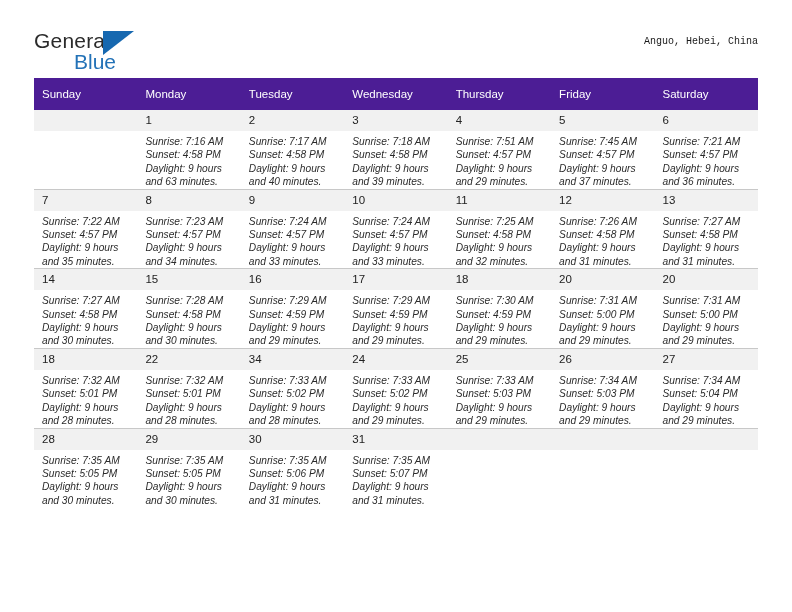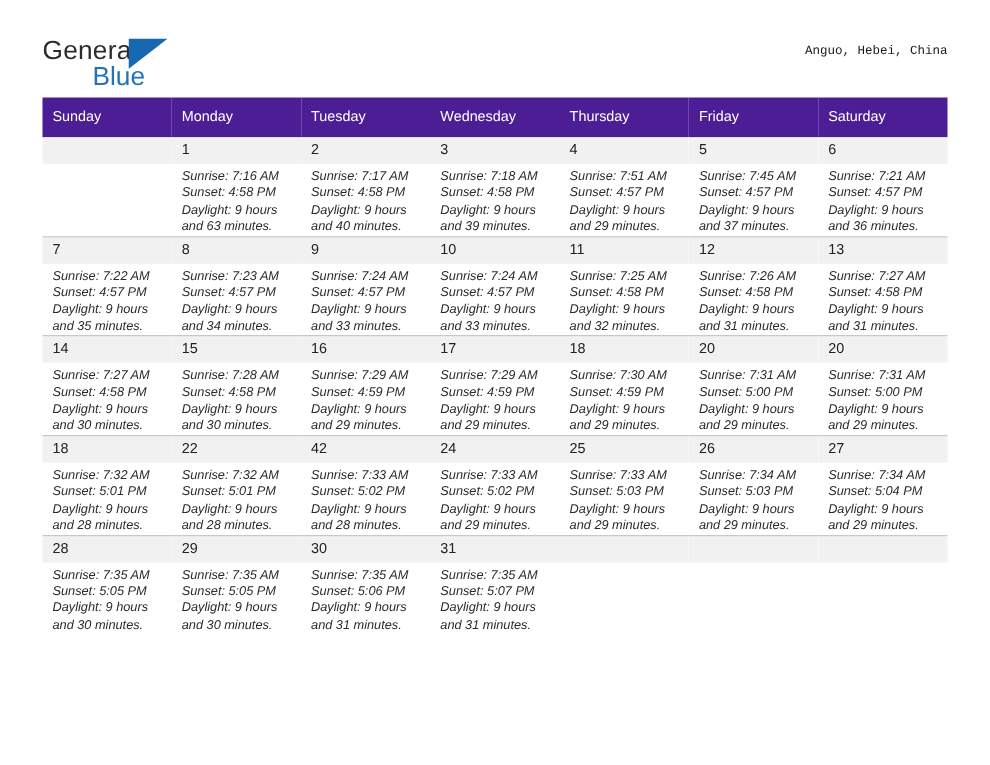--- a/index.html
+++ b/index.html
@@ -374,21 +374,21 @@
           <td>
             <div class="daynum">22</div>
             <div class="cell-body">
               <div>Sunrise: 7:32 AM</div>
               <div>Sunset: 5:01 PM</div>
               <div>Daylight: 9 hours</div>
               <div>and 28 minutes.</div>
             </div>
           </td>
           <td>
-            <div class="daynum">42</div>
+            <div class="daynum">34</div>
             <div class="cell-body">
               <div>Sunrise: 7:33 AM</div>
               <div>Sunset: 5:02 PM</div>
               <div>Daylight: 9 hours</div>
               <div>and 28 minutes.</div>
             </div>
           </td>
           <td>
             <div class="daynum">24</div>
             <div class="cell-body">

